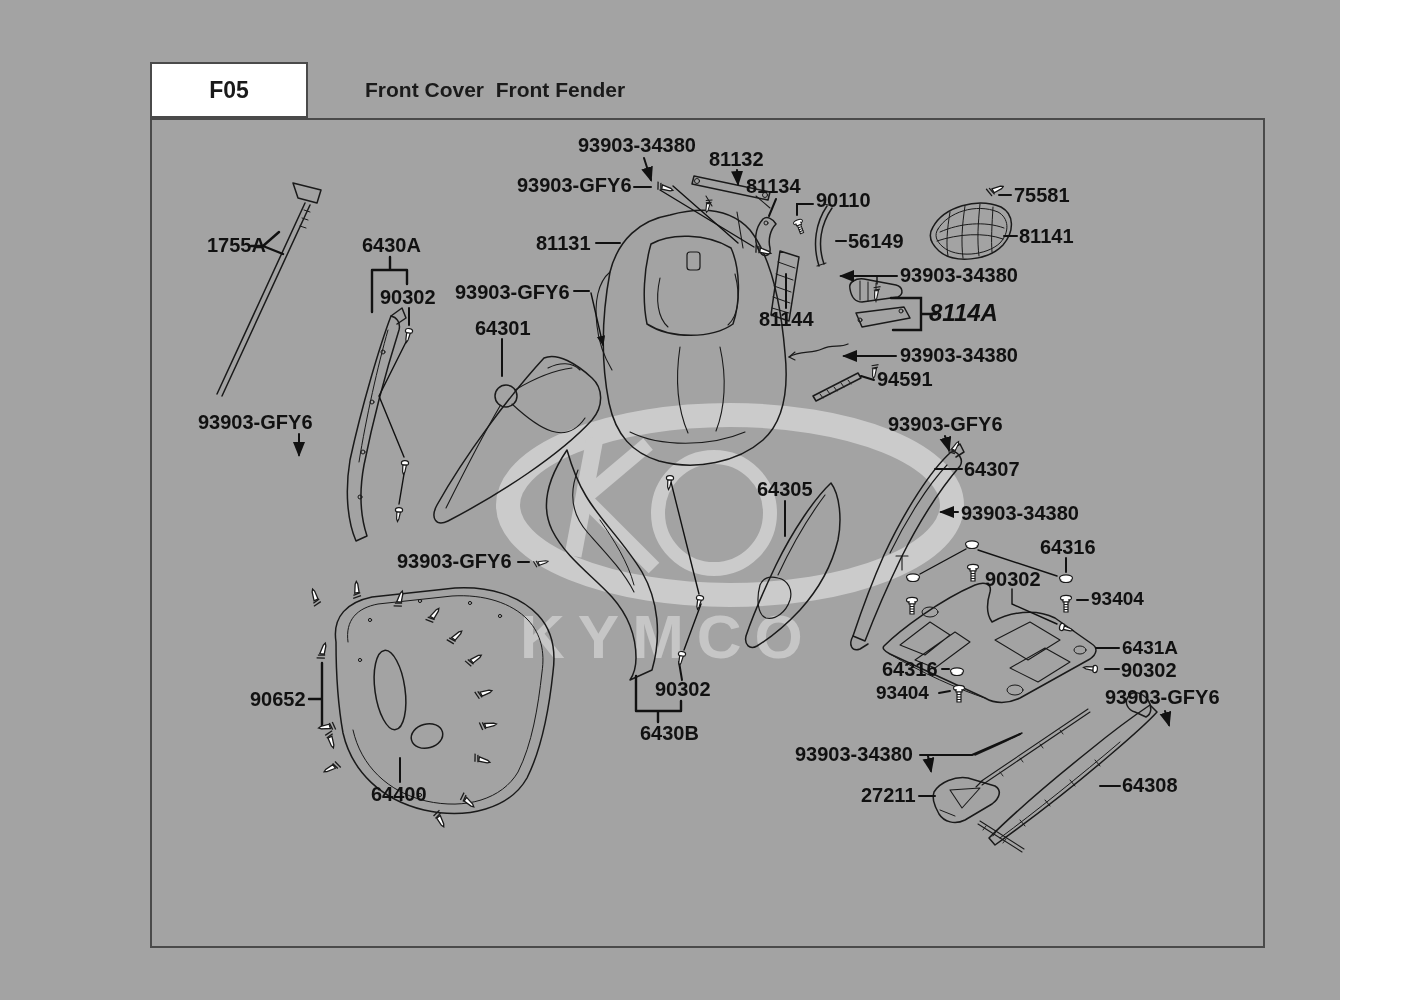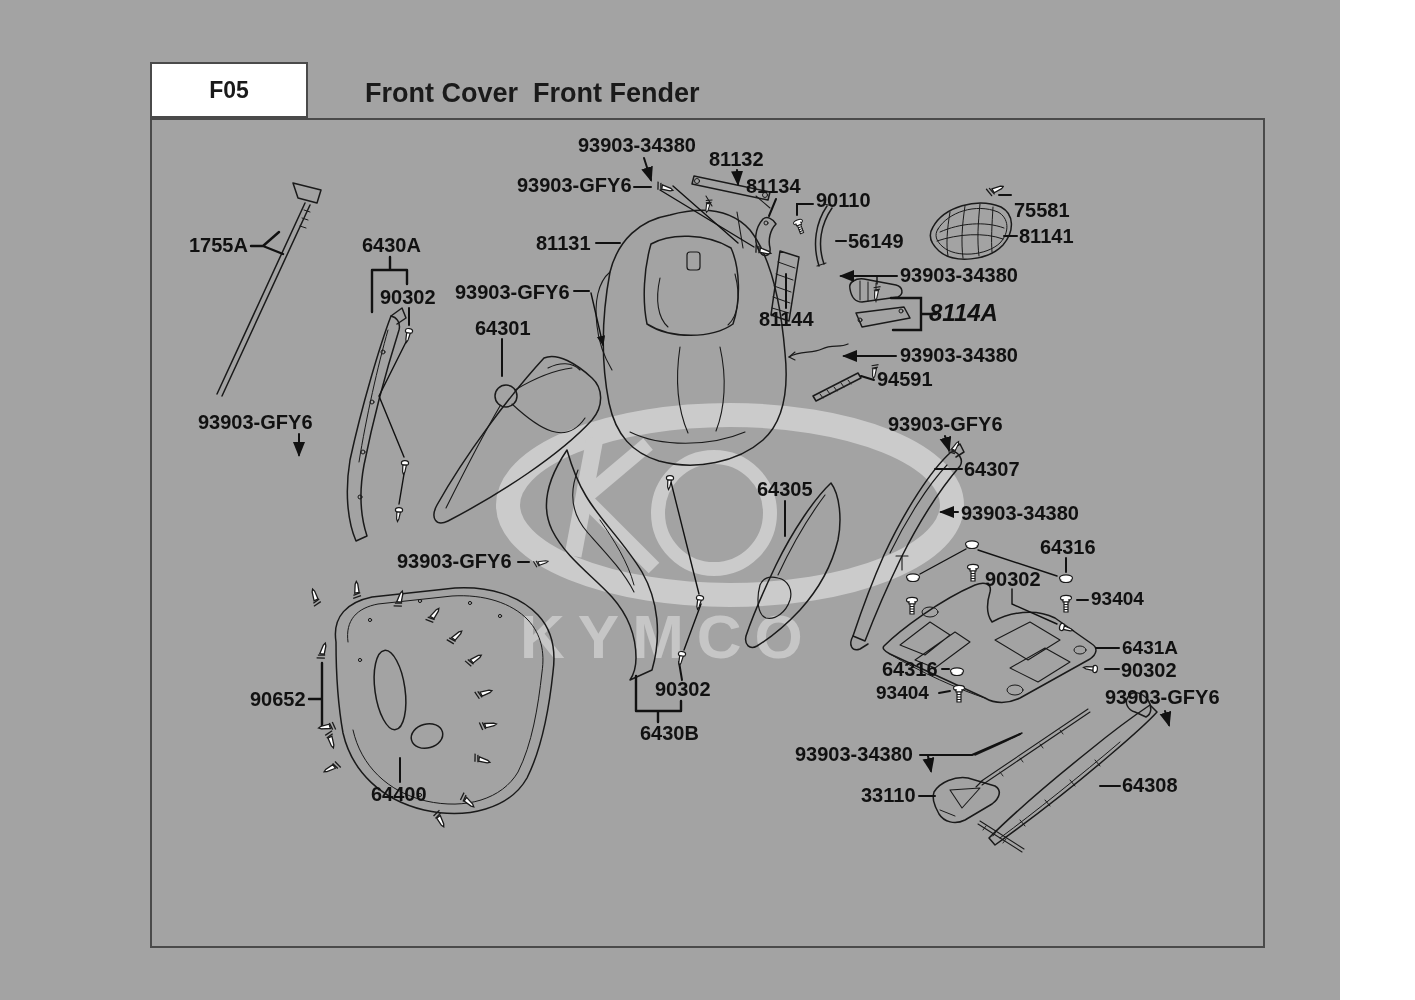--- a/index.html
+++ b/index.html
@@ -1,21 +1,21 @@
 <!DOCTYPE html>
 <html><head>
 <meta charset="utf-8">
 <style>
   html,body{margin:0;padding:0;background:#fff;}
   #page{position:relative;width:1340px;height:1000px;background:#a3a3a3;overflow:hidden;
         font-family:"Liberation Sans",sans-serif;color:#1a1a1a;}
   #figure-code-box{position:absolute;left:150px;top:62px;width:158px;height:56px;
         border:2px solid #4a4a4a;box-sizing:border-box;display:flex;align-items:center;
         justify-content:center;font-weight:bold;font-size:23px;background:#fff;}
-  #page-title{position:absolute;left:365px;top:78px;font-weight:bold;font-size:27px;white-space:pre;}
+  #page-title{position:absolute;left:365px;top:78px;font-weight:bold;font-size:21px;white-space:pre;}
   #drawing-frame{position:absolute;left:150px;top:118px;width:1115px;height:830px;
         border:2px solid #4a4a4a;box-sizing:border-box;}
   #page-number{position:absolute;left:682px;top:1007px;font-weight:bold;font-size:24px;}
   #art{position:absolute;left:0;top:0;z-index:1;}
   .lbl{position:absolute;z-index:2;font-weight:bold;font-size:20px;line-height:1.05;
        white-space:nowrap;color:#111;}
   .lbl.lg{font-size:24px;font-style:italic;}
   .lbl.md{font-size:19px;}
 </style>
 </head>
@@ -314,47 +314,47 @@
     </g>
   </svg>
 
   <div class="lbl" style="left:578px;top:135px">93903-34380</div>
   <div class="lbl" style="left:709px;top:149px">81132</div>
   <div class="lbl" style="left:517px;top:175px">93903-GFY6</div>
   <div class="lbl" style="left:746px;top:176px">81134</div>
   <div class="lbl" style="left:816px;top:190px">90110</div>
   <div class="lbl" style="left:536px;top:233px">81131</div>
   <div class="lbl" style="left:848px;top:231px">56149</div>
-  <div class="lbl" style="left:1014px;top:200px">75581</div>
+  <div class="lbl" style="left:1014px;top:185px">75581</div>
   <div class="lbl" style="left:1019px;top:226px">81141</div>
   <div class="lbl" style="left:900px;top:265px">93903-34380</div>
   <div class="lbl lg" style="left:929px;top:300px">8114A</div>
   <div class="lbl" style="left:900px;top:345px">93903-34380</div>
   <div class="lbl" style="left:877px;top:369px">94591</div>
-  <div class="lbl" style="left:189px;top:235px">1755A</div>
+  <div class="lbl" style="left:207px;top:235px">1755A</div>
   <div class="lbl" style="left:362px;top:235px">6430A</div>
   <div class="lbl" style="left:380px;top:287px">90302</div>
   <div class="lbl" style="left:455px;top:282px">93903-GFY6</div>
   <div class="lbl" style="left:475px;top:318px">64301</div>
   <div class="lbl" style="left:759px;top:309px">81144</div>
   <div class="lbl" style="left:198px;top:412px">93903-GFY6</div>
   <div class="lbl" style="left:397px;top:551px">93903-GFY6</div>
   <div class="lbl" style="left:757px;top:479px">64305</div>
   <div class="lbl" style="left:888px;top:414px">93903-GFY6</div>
   <div class="lbl" style="left:964px;top:459px">64307</div>
   <div class="lbl" style="left:961px;top:503px">93903-34380</div>
   <div class="lbl" style="left:1040px;top:537px">64316</div>
   <div class="lbl" style="left:985px;top:569px">90302</div>
   <div class="lbl md" style="left:1091px;top:589px">93404</div>
   <div class="lbl md" style="left:1122px;top:638px">6431A</div>
   <div class="lbl" style="left:1121px;top:660px">90302</div>
   <div class="lbl" style="left:882px;top:659px">64316</div>
   <div class="lbl md" style="left:876px;top:683px">93404</div>
   <div class="lbl" style="left:1105px;top:687px">93903-GFY6</div>
   <div class="lbl" style="left:795px;top:744px">93903-34380</div>
-  <div class="lbl" style="left:861px;top:785px">33110</div>
+  <div class="lbl" style="left:861px;top:785px">27211</div>
   <div class="lbl" style="left:1122px;top:775px">64308</div>
   <div class="lbl" style="left:250px;top:689px">90652</div>
   <div class="lbl" style="left:371px;top:784px">64400</div>
   <div class="lbl" style="left:655px;top:679px">90302</div>
   <div class="lbl" style="left:640px;top:723px">6430B</div>
 
 </div>
 
 </body></html>

